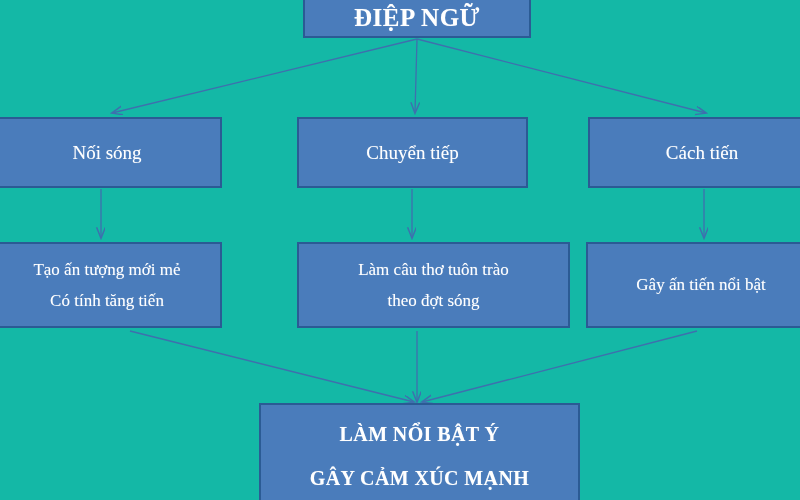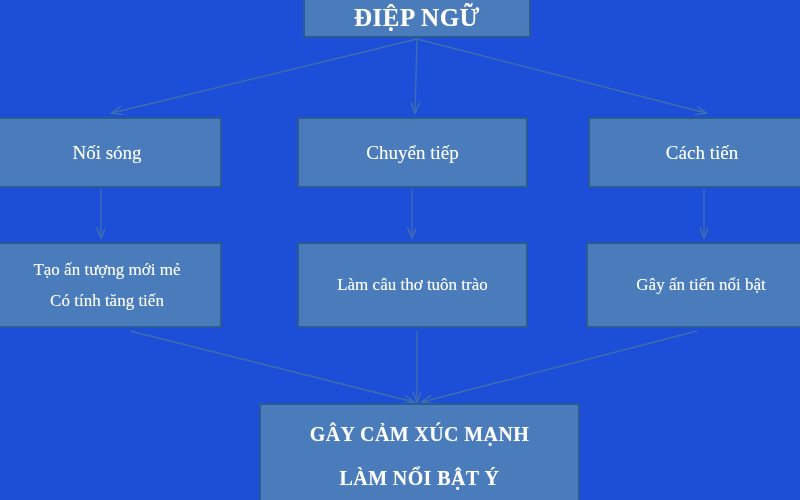--- a/index.html
+++ b/index.html
@@ -10,21 +10,21 @@
     width: 800px;
     height: 500px;
     background: #ffffff;
     font-family: "Liberation Serif", "DejaVu Serif", serif;
     overflow: hidden;
   }
   #stage {
     position: relative;
     width: 800px;
     height: 500px;
-    background: #1d4ed8;
+    background: #14b8a6;
     overflow: hidden;
   }
   #edges {
     position: absolute;
     left: 0;
     top: 0;
     width: 800px;
     height: 500px;
     pointer-events: none;
   }
@@ -68,21 +68,21 @@
   .node--l1-b { left: 297px; width: 231px; justify-content: center; }
   .node--l1-c { left: 588px; width: 228px; }
   
   .node--l2 {
     top: 242px;
     height: 86px;
     font-size: 17px;
   }
   .node--l2 .line + .line { margin-top: 12px; }
   .node--l2-a { left: -8px;  width: 230px; }
-  .node--l2-b { left: 297px; width: 231px; }
+  .node--l2-b { left: 297px; width: 273px; }
   .node--l2-c { left: 586px; width: 230px; }
   
   .node--leaf {
     left: 259px;
     top: 403px;
     width: 321px;
     height: 126px;
     font-size: 20px;
     font-weight: bold;
     letter-spacing: 0.4px;
@@ -129,23 +129,24 @@
   <div class="node node--l1 node--l1-c">
     <span class="line">Cách tiến</span>
   </div>
 
   <div class="node node--l2 node--l2-a">
     <span class="line">Tạo ấn tượng mới mẻ</span>
     <span class="line">Có tính tăng tiến</span>
   </div>
   <div class="node node--l2 node--l2-b">
     <span class="line">Làm câu thơ tuôn trào</span>
+    <span class="line">theo đợt sóng</span>
   </div>
   <div class="node node--l2 node--l2-c">
     <span class="line">Gây ấn tiến nổi bật</span>
   </div>
 
   <div class="node node--leaf">
+    <span class="line">LÀM NỔI BẬT Ý</span>
     <span class="line">GÂY CẢM XÚC MẠNH</span>
-    <span class="line">LÀM NỔI BẬT Ý</span>
   </div>
 
 </div>
 
 </body></html>

